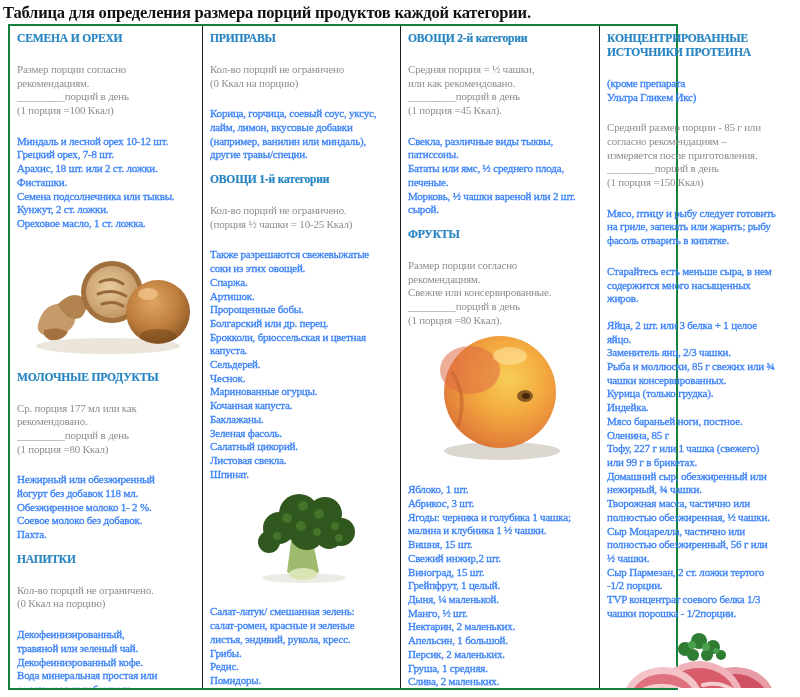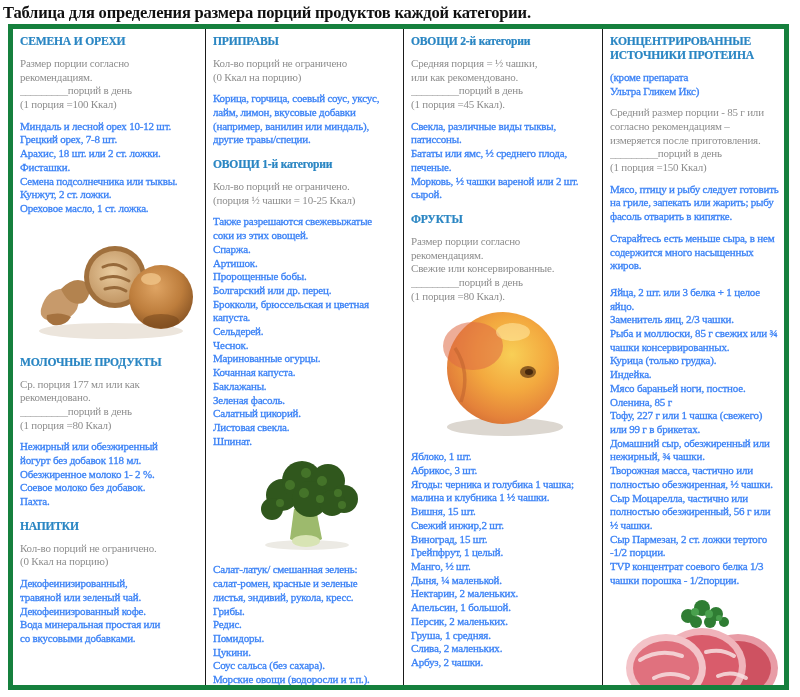--- a/index.html
+++ b/index.html
@@ -1,29 +1,29 @@
 <!DOCTYPE html>
 <html lang="ru"><head>
 <meta charset="utf-8">
 <style>
   *{box-sizing:border-box;margin:0;padding:0}
   html,body{background:#fff}
   #page{width:800px;height:697px;position:relative;background:#fff;overflow:hidden;
         font-family:Liberation Serif, serif;color:#141414}
   .title{font-size:16.5px;font-weight:bold;color:#101010;letter-spacing:-0.2px;
          padding:3px 0 0 3px;white-space:nowrap;overflow:hidden}
-  .table{position:absolute;left:8px;top:24px;width:781px;height:666px;
-         border:5px solid #15803d;display:grid;grid-template-columns:192px 198px 199px 189px;background:#fff}
+  .table{position:absolute;left:8px;top:24px;width:670px;height:666px;
+         border:2px solid #15803d;display:grid;grid-template-columns:192px 198px 199px 189px;background:#fff}
   .col{overflow:hidden;padding:4px 3px 0 7px}
   .col + .col{border-left:1px solid #1a1a1a}
   .line{white-space:nowrap;overflow:hidden;font-size:11px;line-height:13.7px;letter-spacing:-0.2px}
   .hdr .line{font-size:11.6px;font-weight:bold;color:#2a86c3;-webkit-text-stroke:0.2px currentColor;line-height:13.9px}
   .gray{color:#8e8e8e}
   .items{color:#3b82f6;-webkit-text-stroke:0.3px currentColor}
-  .para{margin:8px 0 7px 0}
+  .para{margin:17px 0 7px 0}
   .hdr{margin:11px 0 2px 0}
   .col section:first-child .hdr{margin-top:2px}
   .tight{margin-bottom:0}
   .gap-top{margin-top:13px}
   .photo{display:block;text-align:center;margin:3px auto 4px auto}
 </style>
 </head>
 <body>
 
 <div id="page">
@@ -252,22 +252,22 @@
         </figure>
         <div class="para items">
             <div class="line">Яблоко, 1 шт.</div>
             <div class="line">Абрикос, 3 шт.</div>
             <div class="line">Ягоды: черника и голубика  1 чашка;</div>
             <div class="line">малина  и клубника 1 ½ чашки.</div>
             <div class="line">Вишня, 15 шт.</div>
             <div class="line">Свежий инжир,2 шт.</div>
             <div class="line">Виноград, 15 шт.</div>
             <div class="line">Грейпфрут, 1 целый.</div>
+            <div class="line">Дыня, ¼ маленькой.</div>
             <div class="line">Манго, ½ шт.</div>
-            <div class="line">Дыня, ¼ маленькой.</div>
             <div class="line">Нектарин, 2 маленьких.</div>
             <div class="line">Апельсин, 1 большой.</div>
             <div class="line">Персик, 2 маленьких.</div>
             <div class="line">Груша, 1 средняя.</div>
             <div class="line">Слива, 2 маленьких.</div>
             <div class="line">Арбуз, 2 чашки.</div>
           </div>
       </section>
     </div>
 

